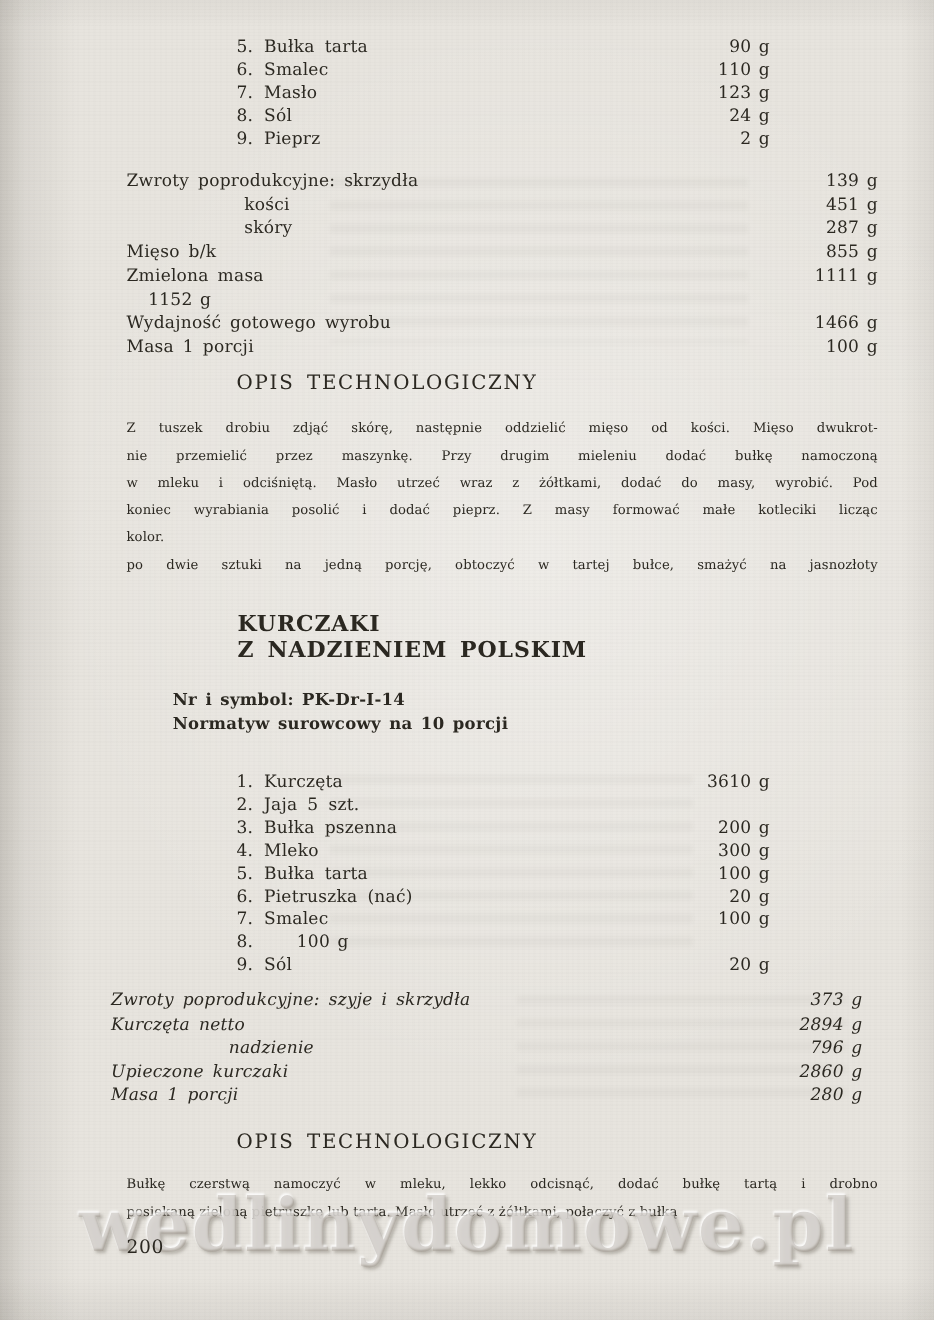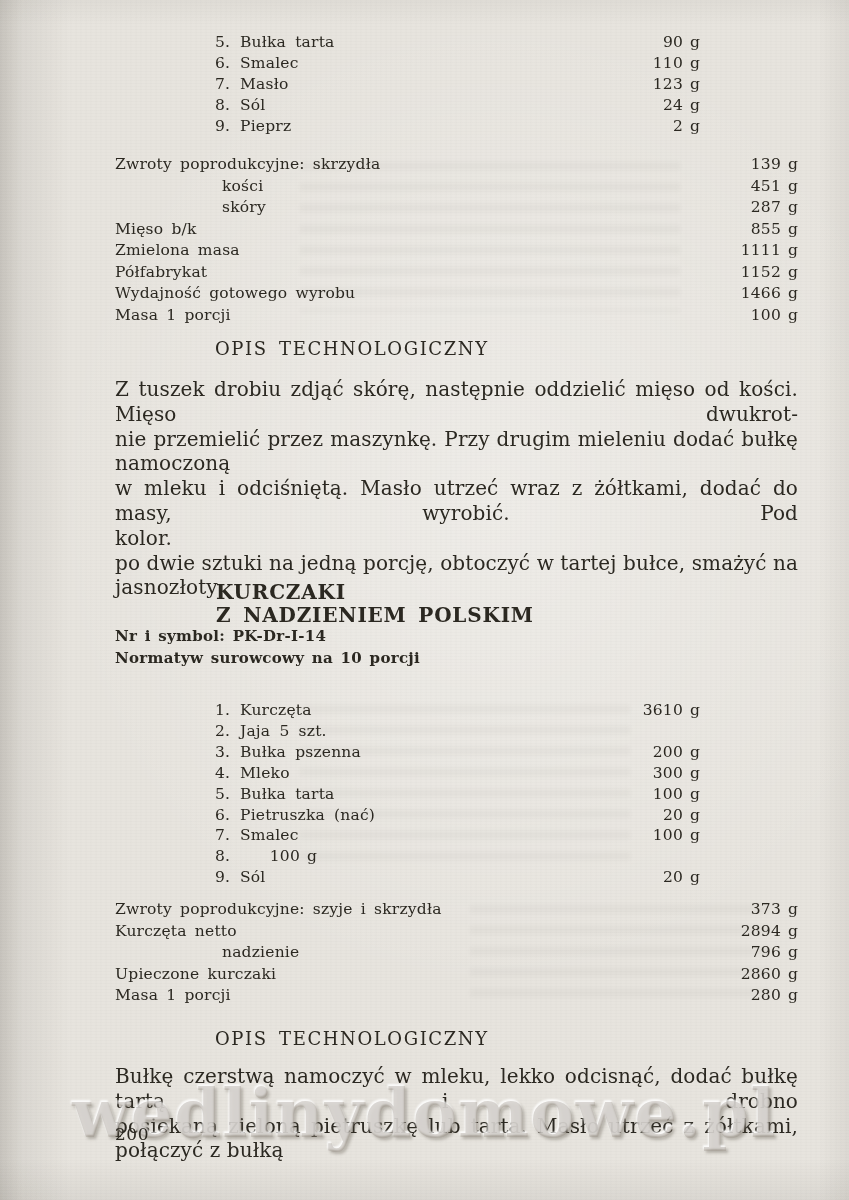--- a/index.html
+++ b/index.html
@@ -34,26 +34,26 @@
   .irow{display:flex;line-height:20.9px;}
   .irow .num{width:25px;flex:none;}
   .irow .nm{flex:1;word-spacing:4px;}
   .gr{flex:none;width:60px;text-align:right;}
   .un{flex:none;width:17px;text-align:right;}
   .sum-list{width:683px;font-size:15.5px;letter-spacing:0.2px;}
   .srow{display:flex;line-height:21.5px;}
   .srow .sl{flex:1;word-spacing:3px;}
   .srow.indent .sl{padding-left:107px;}
   .opis-h{font-size:18px;letter-spacing:1.6px;word-spacing:4px;white-space:nowrap;}
-  .para{width:683px;font-size:20px;line-height:24.8px;letter-spacing:0.1px;}
+  .para{width:683px;font-size:12px;line-height:24.8px;letter-spacing:0.1px;}
   .jline{display:block;text-align:justify;text-align-last:justify;}
   .jline.last{text-align-last:left;}
   .rtitle{font-size:20px;font-weight:bold;line-height:23px;letter-spacing:0.8px;}
   .rtitle span{display:block;white-space:nowrap;word-spacing:4px;}
-  .meta{font-size:15px;font-weight:bold;line-height:21.5px;letter-spacing:0.3px;word-spacing:2px;}
+  .meta{font-size:15px;font-weight:bold;line-height:21.5px;letter-spacing:0.3px;word-spacing:2px;margin-left:42px;}
   .meta span{display:block;white-space:nowrap;}
   .pageno{font-size:17px;letter-spacing:0.5px;}
   .watermark{
     left:30px;right:30px;top:1074px;text-align:center;
     font-size:67px;font-weight:bold;letter-spacing:1px;white-space:nowrap;
     color:rgba(141,134,121,0.30);
     text-shadow:-1px -2px 2px rgba(255,255,255,0.85), 2px 2px 3px rgba(82,76,65,0.33);
     pointer-events:none;
   }
 </style>
@@ -119,46 +119,46 @@
         <span class="sl">Mięso b/k</span>
         <span class="gr">855</span>
         <span class="un">g</span>
       </div>
     <div class="srow">
         <span class="sl">Zmielona masa</span>
         <span class="gr">1111</span>
         <span class="un">g</span>
       </div>
     <div class="srow">
-        <span class="sl">Półfabrykat</span>
         <span class="gr">1152</span>
         <span class="un">g</span>
       </div>
     <div class="srow">
         <span class="sl">Wydajność gotowego wyrobu</span>
         <span class="gr">1466</span>
         <span class="un">g</span>
       </div>
     <div class="srow">
         <span class="sl">Masa 1 porcji</span>
         <span class="gr">100</span>
         <span class="un">g</span>
       </div>
   </div>
 
   <div class="abs opis-h" style="left:215px;top:338px;">OPIS TECHNOLOGICZNY</div>
   <div class="abs para" style="left:115px;top:377px;">
       <span class="jline">Z tuszek drobiu zdjąć skórę, następnie oddzielić mięso od kości. Mięso dwukrot-</span>
       <span class="jline">nie przemielić przez maszynkę. Przy drugim mieleniu dodać bułkę namoczoną</span>
       <span class="jline">w mleku i odciśniętą. Masło utrzeć wraz z żółtkami, dodać do masy, wyrobić. Pod</span>
+      <span class="jline">koniec wyrabiania posolić i dodać pieprz. Z masy formować małe kotleciki licząc</span>
       <span class="jline last">kolor.</span>
       <span class="jline">po dwie sztuki na jedną porcję, obtoczyć w tartej bułce, smażyć na jasnozłoty</span>
     </div>
 
-  <div class="abs rtitle" style="left:216px;top:581px;">
+  <div class="abs rtitle" style="left:216px;top:556px;">
     <span>KURCZAKI</span>
     <span>Z NADZIENIEM POLSKIM</span>
   </div>
   <div class="abs meta" style="left:115px;top:626px;">
     <span>Nr i symbol: PK-Dr-I-14</span>
     <span>Normatyw surowcowy na 10 porcji</span>
   </div>
 
   <div class="abs ing-list" style="left:215px;top:700px;">
     <div class="irow">
@@ -209,21 +209,21 @@
         <span class="un">g</span>
       </div>
     <div class="irow">
         <span class="num">9.</span>
         <span class="nm">Sól</span>
         <span class="gr">20</span>
         <span class="un">g</span>
       </div>
   </div>
 
-  <div class="abs sum-list" style="left:115px;top:899px;">
+  <div class="abs sum-list" style="left:101px;top:899px;font-style:italic;">
     <div class="srow">
         <span class="sl">Zwroty poprodukcyjne: szyje i skrzydła</span>
         <span class="gr">373</span>
         <span class="un">g</span>
       </div>
     <div class="srow">
         <span class="sl">Kurczęta netto</span>
         <span class="gr">2894</span>
         <span class="un">g</span>
       </div>

